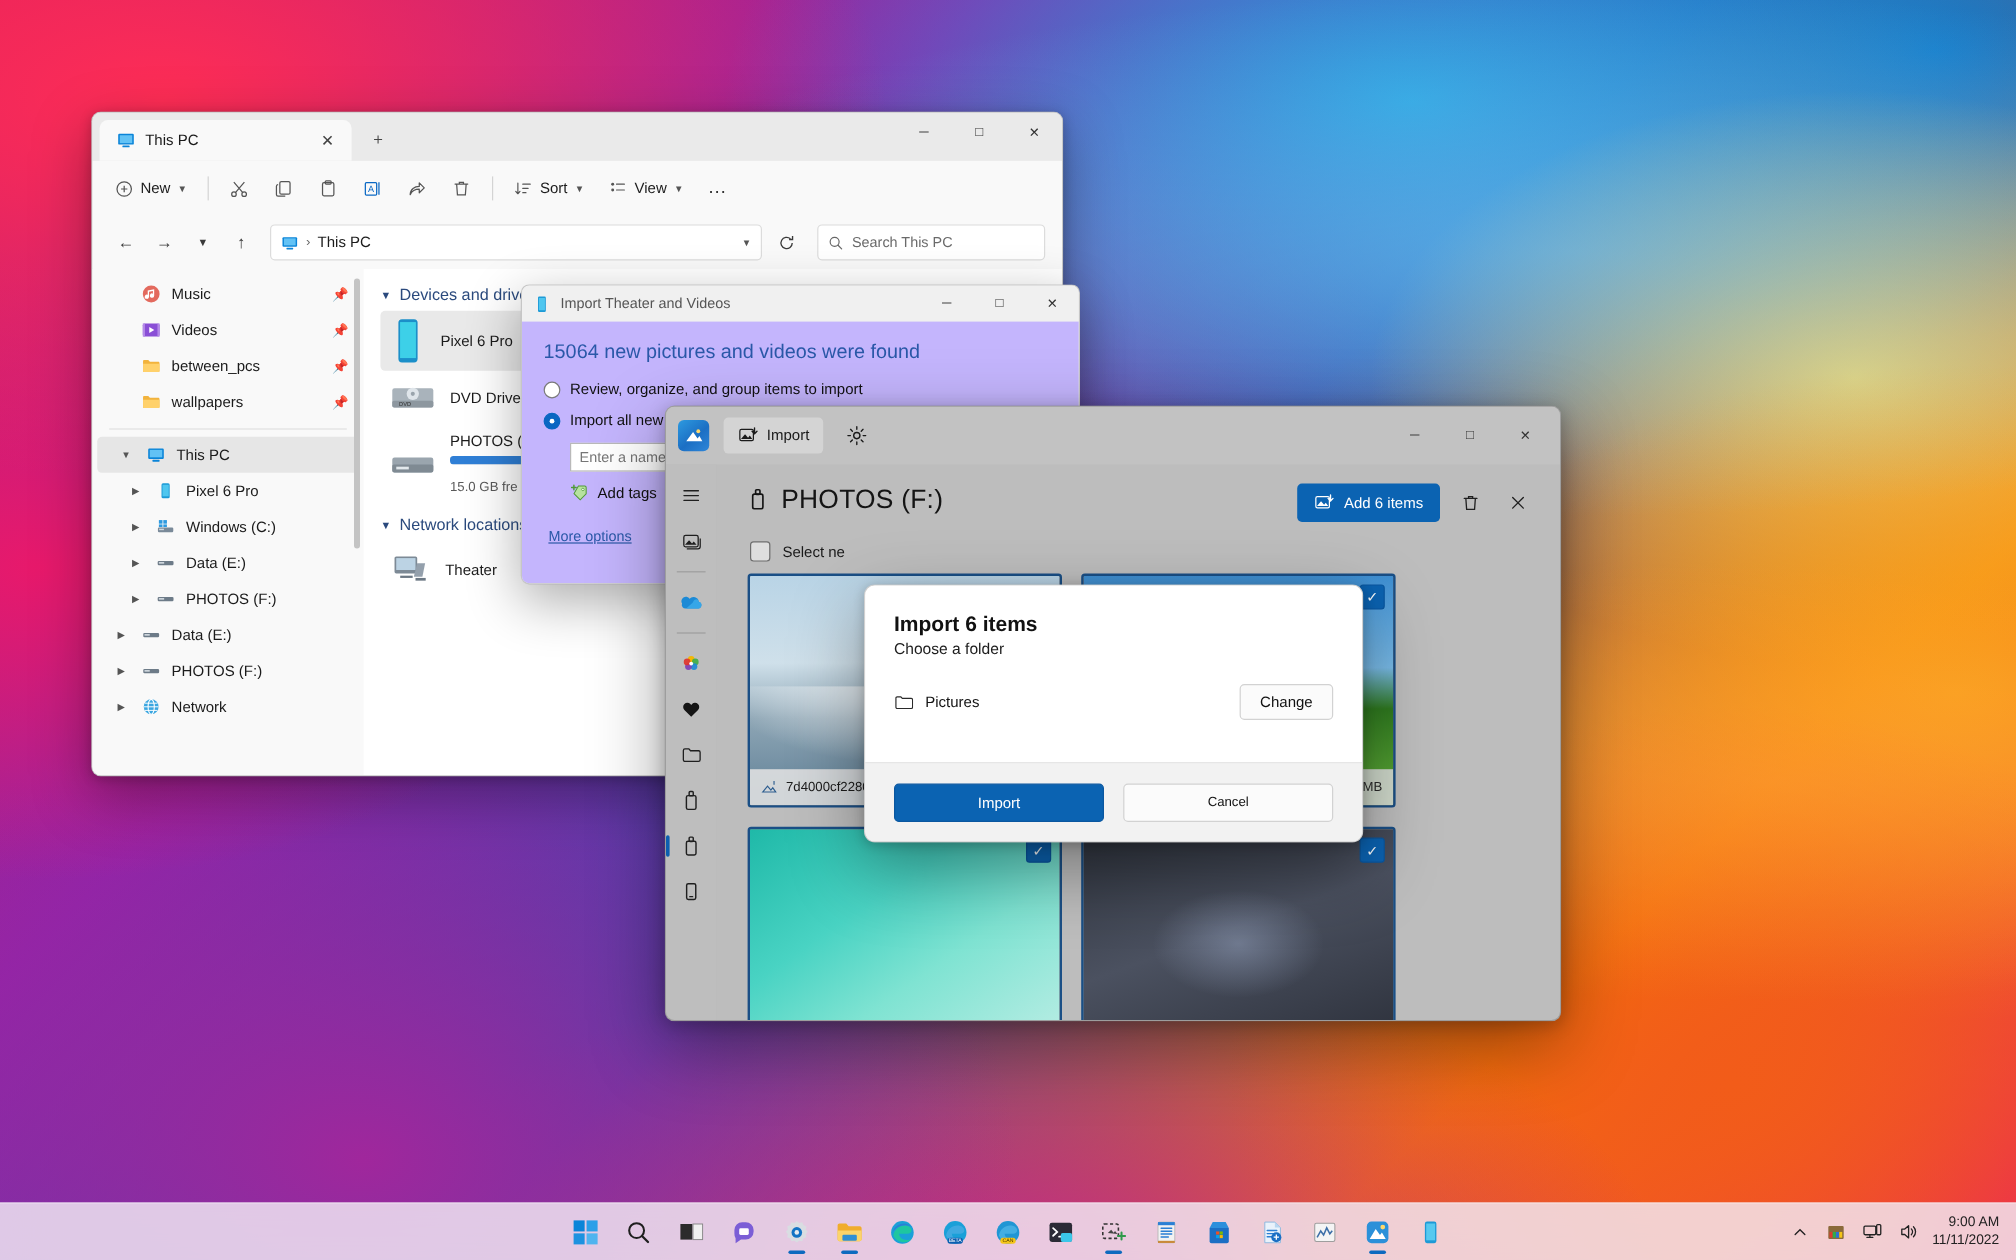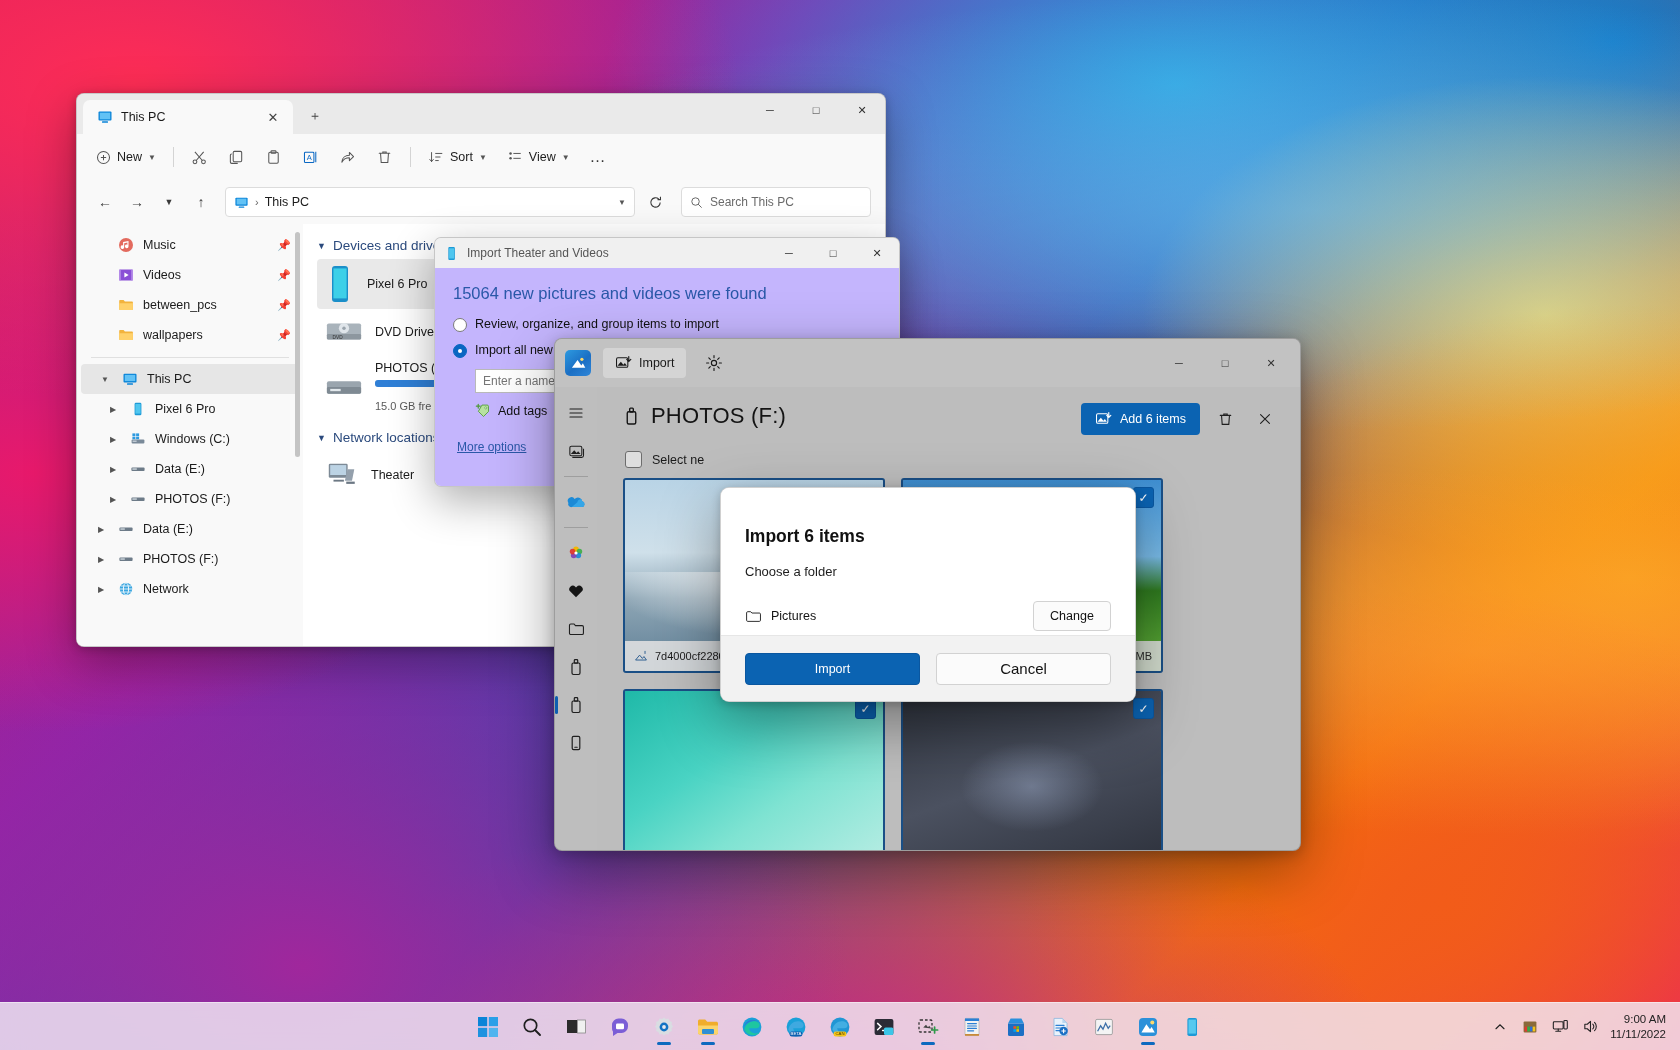--- a/index.html
+++ b/index.html
@@ -273,42 +273,42 @@
 
   
   #modal-wrap { position: absolute; inset: 0; z-index: 60; }
   #modal {
     position: absolute; left: 720px; top: 487px; width: 416px; height: 215px;
     background: #fbfbfb; border-radius: 9px;
     box-shadow: 0 22px 60px rgba(0,0,0,.38), 0 2px 10px rgba(0,0,0,.2);
     overflow: hidden; border: 1px solid rgba(190,190,190,.7);
     display: flex; flex-direction: column;
   }
-  #modal-body { flex: 1; background: #fff; padding: 38px 24px 0; }
+  #modal-body { flex: 1; background: #fff; padding: 22px 24px 0; }
   #modal-title { font-size: 17.5px; font-weight: bold; color: #111; }
-  #modal-sub { font-size: 13px; color: #1d1d1d; margin-top: 17px; }
+  #modal-sub { font-size: 13px; color: #1d1d1d; margin-top: 2px; }
   #modal-folder { display: flex; align-items: center; margin-top: 22px; gap: 10px; }
   #modal-folder .fname { font-size: 12.5px; color: #141414; }
   #btn-change {
     margin-left: auto; height: 30px; min-width: 78px; padding: 0 14px;
     border: 1px solid #d2d2d2; background: #fbfbfb; border-radius: 4px;
     display: flex; align-items: center; justify-content: center; font-size: 12.5px; color: #111;
   }
   #modal-foot {
     height: 66px; background: #f2f2f2; border-top: 1px solid #e6e6e6;
     display: flex; align-items: center; gap: 16px; padding: 0 24px; flex: none;
   }
   #btn-import {
     flex: 1; height: 32px; background: #0b63b2; color: #fff; border-radius: 4px;
     display: flex; align-items: center; justify-content: center; font-size: 12.5px;
     border: 1px solid #0a57a0;
   }
   #btn-cancel {
     flex: 1; height: 32px; background: #fbfbfb; color: #111; border-radius: 4px;
-    display: flex; align-items: center; justify-content: center; font-size: 15px;
+    display: flex; align-items: center; justify-content: center; font-size: 11px;
     border: 1px solid #d2d2d2;
   }
   svg { display: block; }
 </style>
 </head>
 <body>
 
 <div id="wallpaper"></div>
 
 <div id="explorer">

